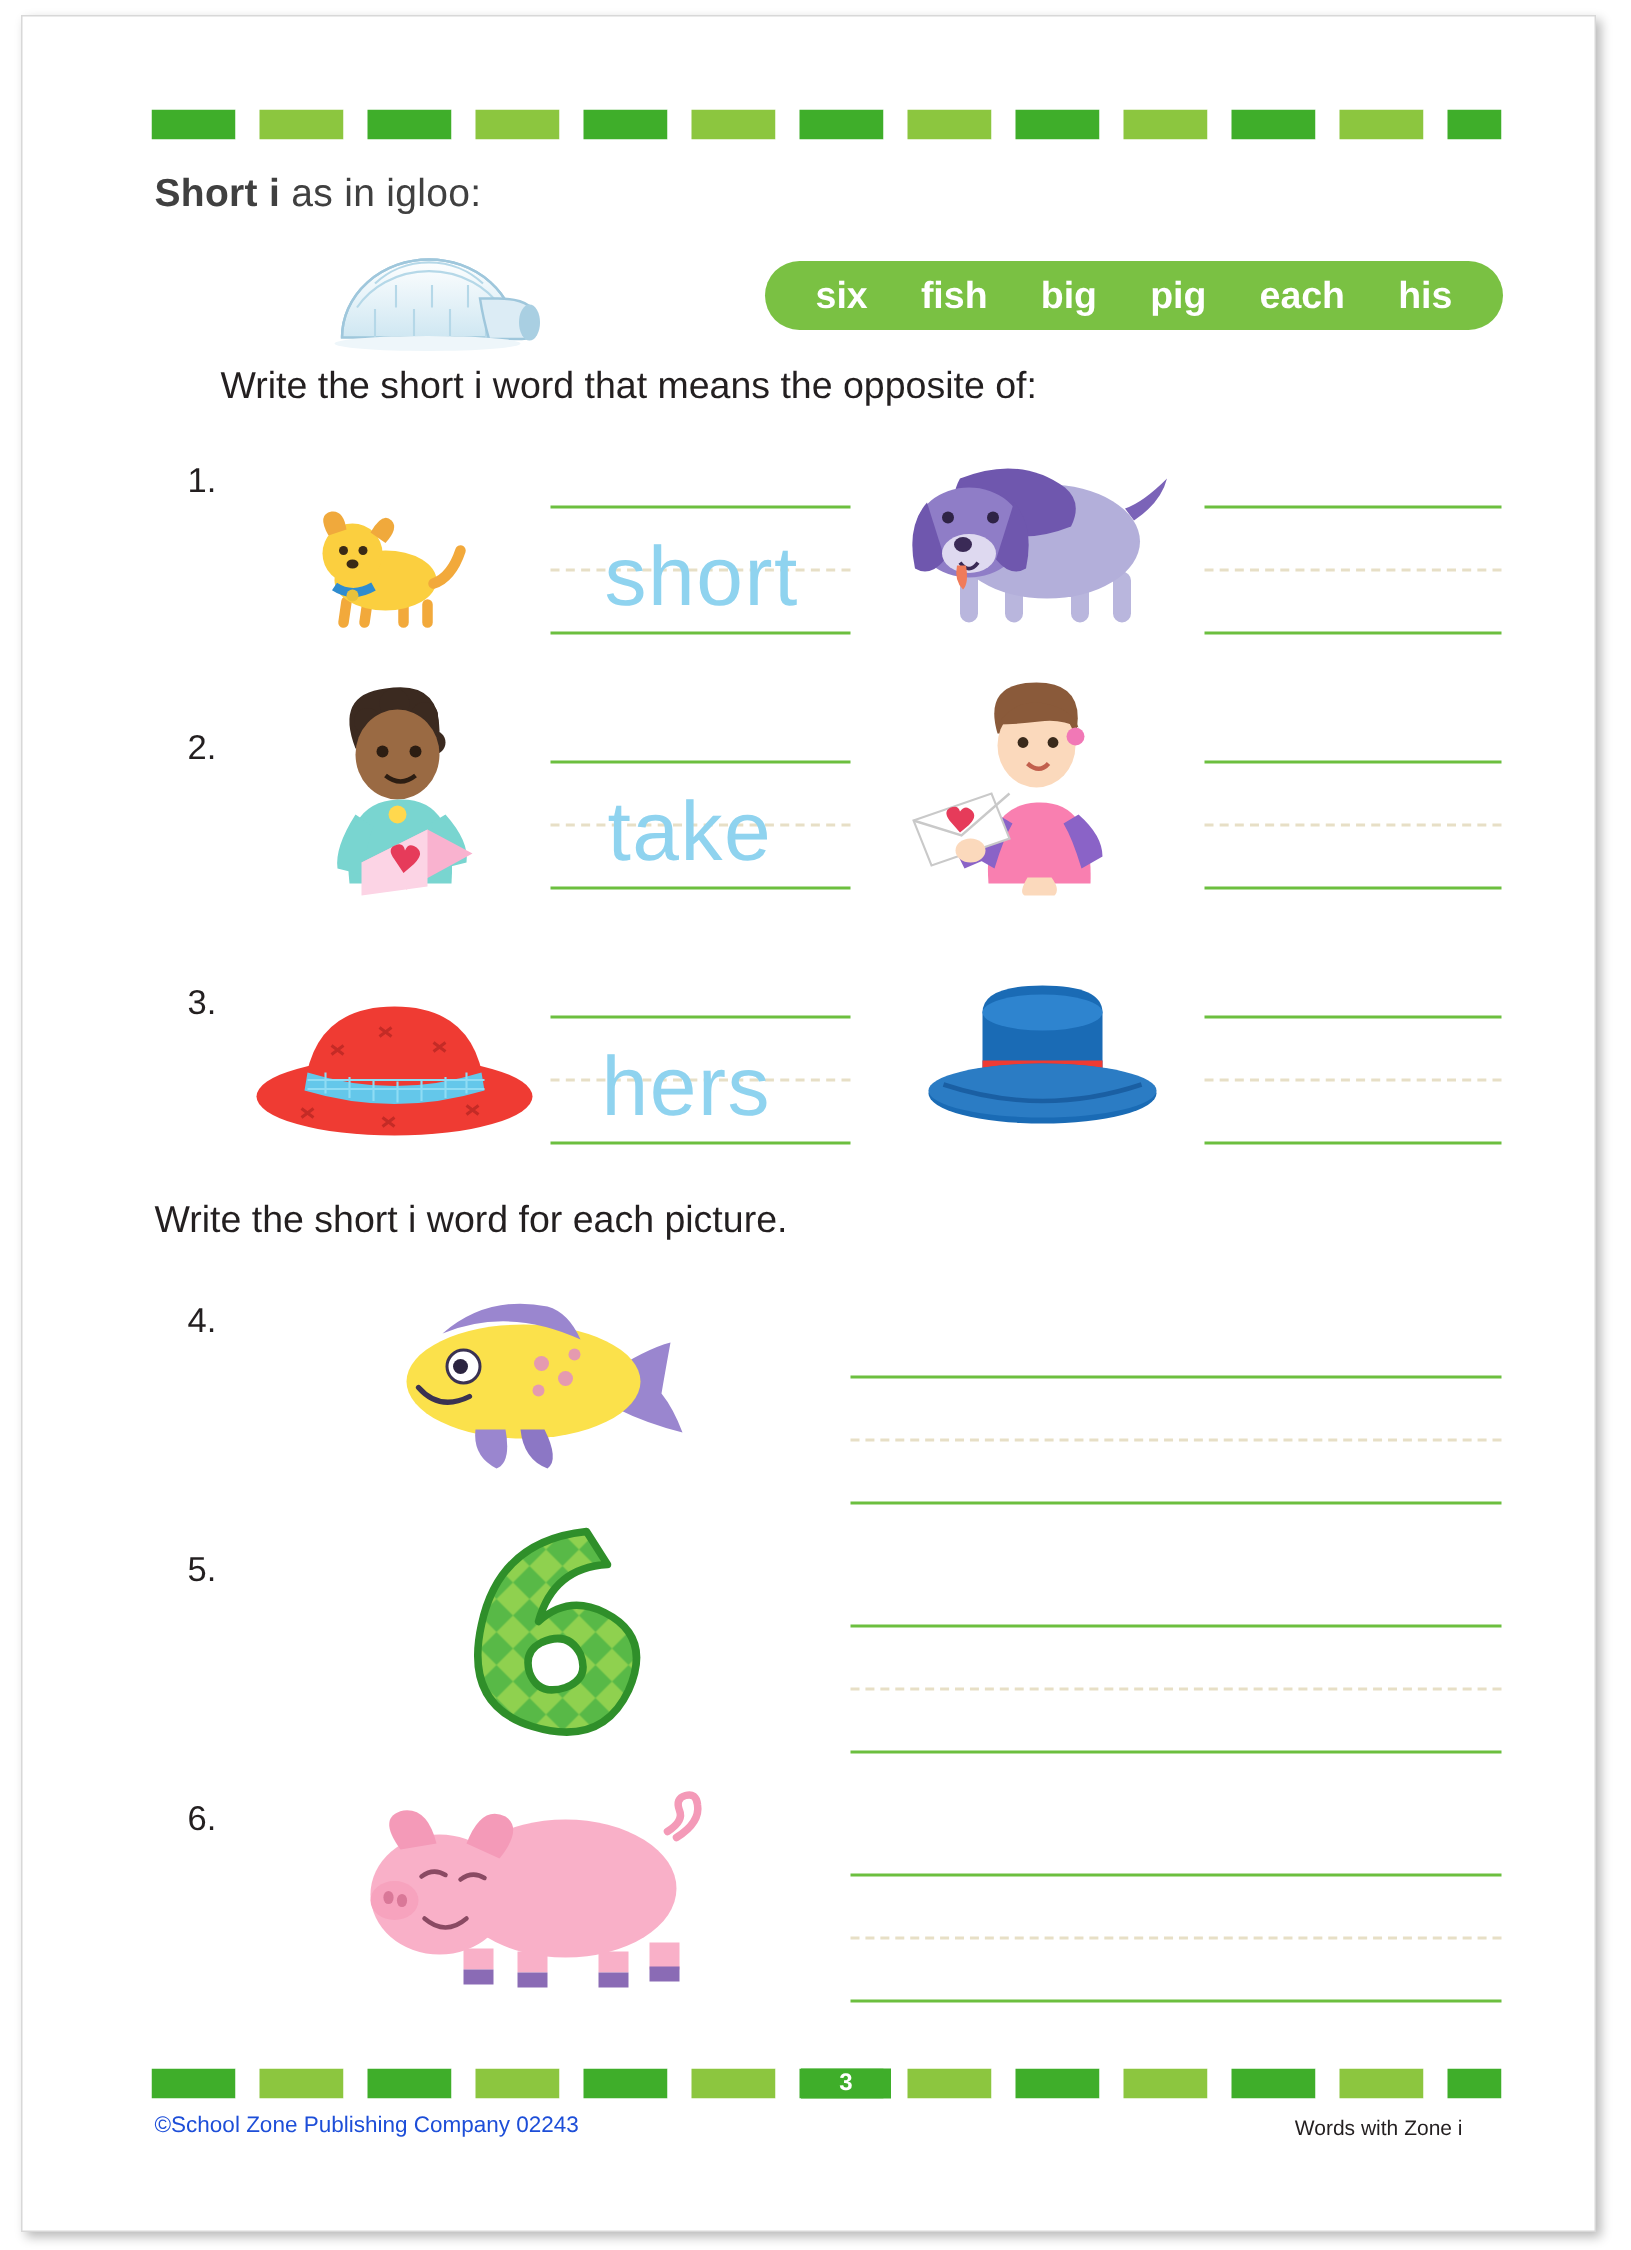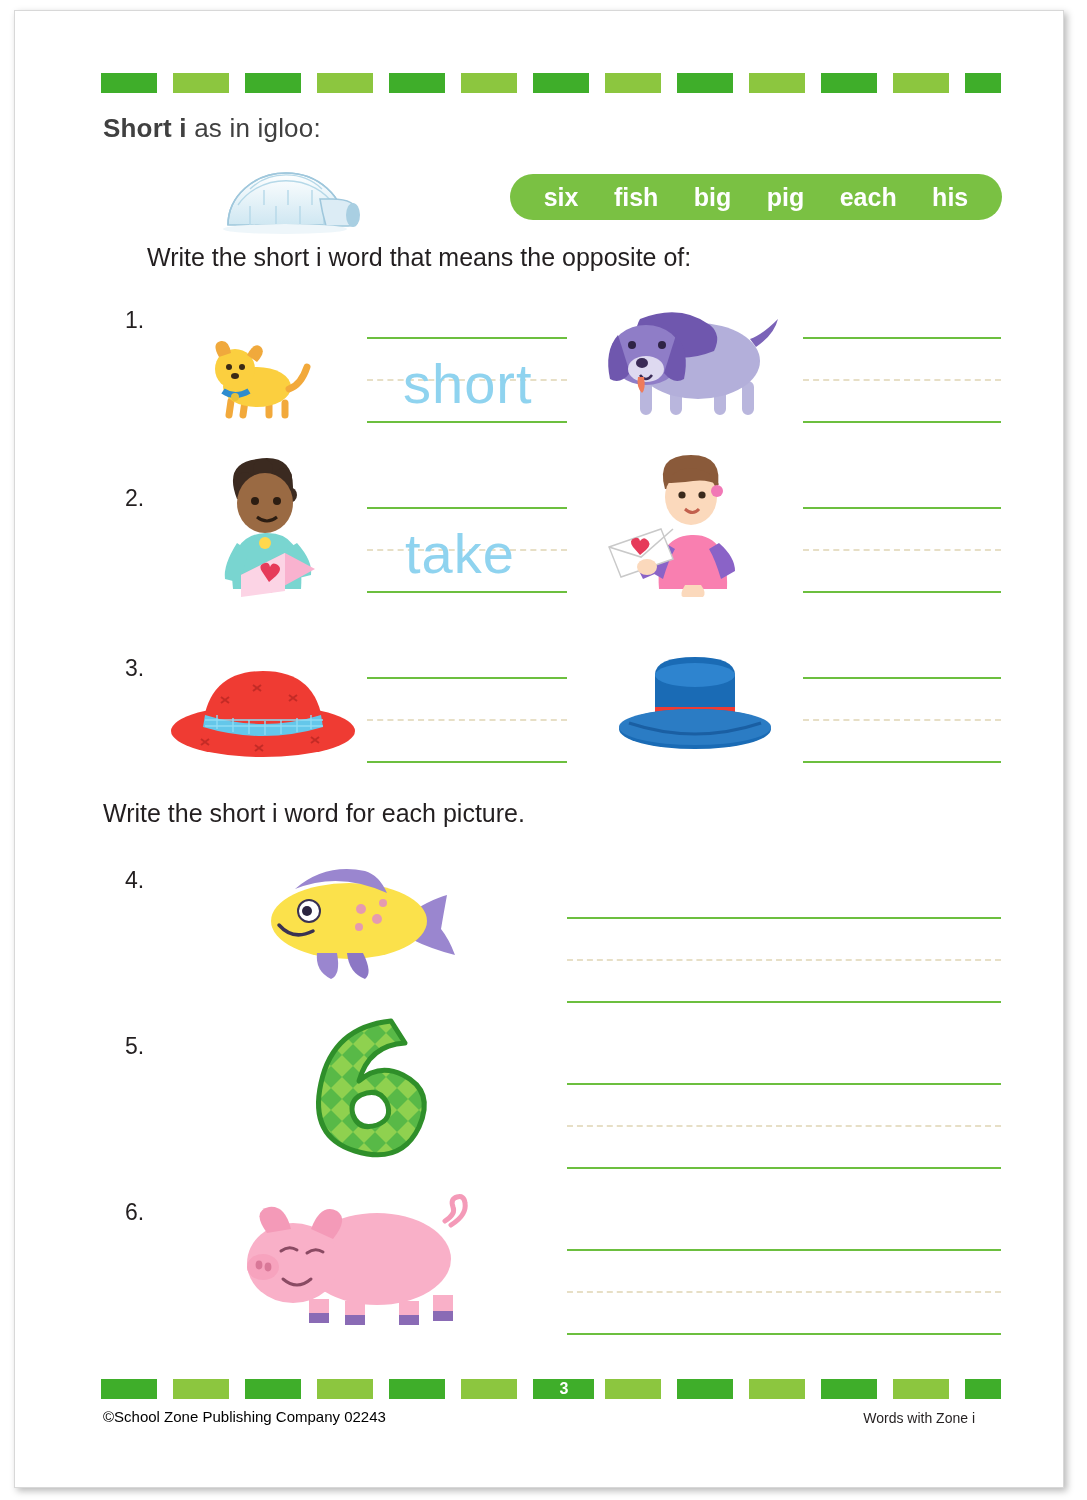--- a/index.html
+++ b/index.html
@@ -36,21 +36,21 @@
   .lines .dash{position:absolute;left:0;width:100%;height:0;border-top:2px dashed #e7dfc6;}
 
   .traceword{position:absolute;font-size:56px;color:#8fd3ef;font-family:"Liberation Sans",sans-serif;letter-spacing:1px;}
 
   
   .art{position:absolute;}
   svg{display:block;overflow:visible;}
 
   
   .pagebadge{position:absolute;left:519px;top:1368px;width:60px;height:20px;background:#3fae2a;color:#fff;font-size:16px;text-align:center;line-height:20px;font-weight:bold;}
-  .copyright{position:absolute;left:88px;top:1397px;font-size:15px;color:#000000;}
+  .copyright{position:absolute;left:88px;top:1397px;font-size:15px;color:#1d4ed8;}
   .footright{position:absolute;right:88px;top:1399px;font-size:14px;color:#231f20;}
 </style>
 </head>
 <body>
 
 <div class="page">
   <div class="sheet">
 
     <div class="stripe stripe-top" id="stripe-top">
         <div class="seg" style="width: 56px; background: rgb(63, 174, 42);"></div>
@@ -245,20 +245,21 @@
           <path d="M90 94 l8 6 M98 94 l-8 6"></path>
             <path d="M146 86 l8 6 M154 86 l-8 6"></path>
         </g>
       </svg>
     </div>
     <div class="lines" style="left:352px;top:666px;width:200px;height:86px;">
       <div class="solid" style="top:0"></div>
       <div class="dash" style="top:42px"></div>
       <div class="solid" style="top:84px"></div>
     </div>
+    <div class="traceword" style="left:386px;top:680px;">hers</div>
     <div class="art" style="left:600px;top:640px;">
       <svg width="160" height="110" viewBox="0 0 160 110">
         <path d="M40 24 q0 -18 40 -18 q40 0 40 18 l0 48 l-80 0 z" fill="#1a6bb5"></path>
         <ellipse cx="80" cy="24" rx="40" ry="12" fill="#2e84cf"></ellipse>
         <path d="M40 56 l80 0 l0 16 l-80 0 z" fill="#ef3b33"></path>
         <ellipse cx="80" cy="78" rx="76" ry="20" fill="#1a6bb5"></ellipse>
         <ellipse cx="80" cy="76" rx="76" ry="18" fill="#2b7cc4"></ellipse>
         <path d="M14 72 q66 22 132 0" fill="none" stroke="#1a5fa3" stroke-width="3"></path>
       </svg>
     </div>

